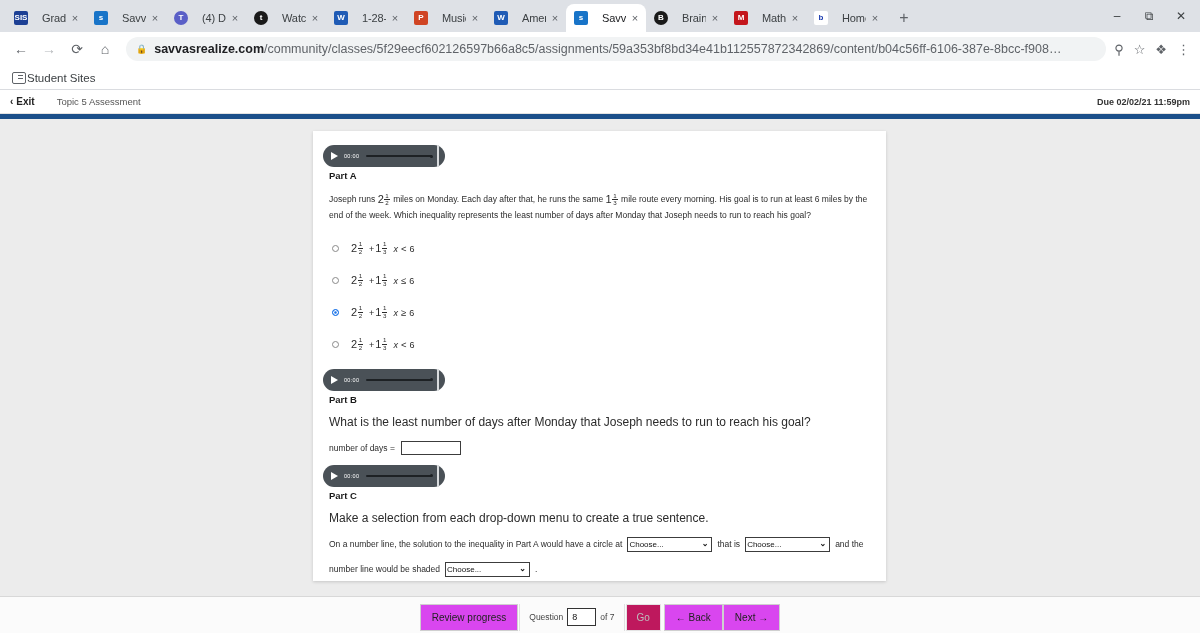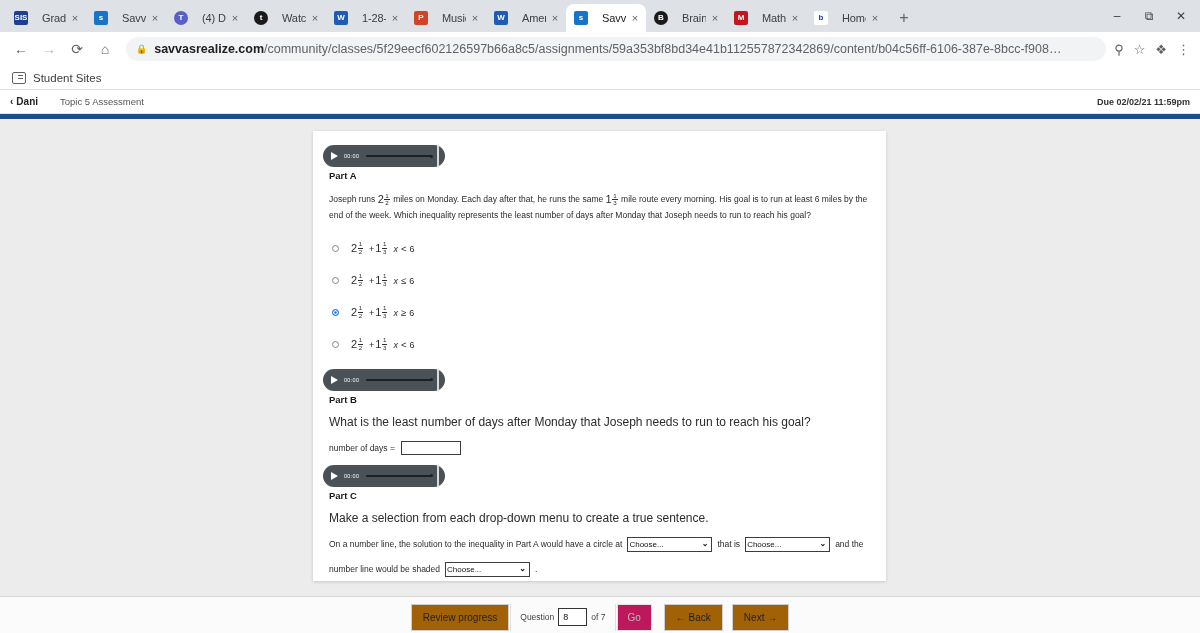--- a/index.html
+++ b/index.html
@@ -123,21 +123,21 @@
   .omni-actions { display: flex; align-items: center; gap: 10px; padding-right: 2px; }
   .omni-actions span { font-size: 13px; color: #5f6368; }
 
   .bookmarks {
     height: 24px;
     background: #fff;
     border-bottom: 1px solid #dadce0;
     display: flex;
     align-items: center;
     padding: 0 12px;
-    gap: 7px;
+    gap: 1px;
   }
   .bm-icon {
     width: 14px; height: 12px;
     border: 1.3px solid #5f6368;
     border-radius: 2px;
     position: relative;
   }
   .bm-icon::after {
     content:""; position:absolute; right:2px; top:2.5px;
     width:5px; height:1.3px; background:#5f6368;
@@ -343,21 +343,21 @@
     background: #fbfbfb;
     border-top: 1px solid #d8d8d8;
     display: flex;
     align-items: center;
     justify-content: center;
     gap: 0;
   }
   .fbtn {
     height: 27px;
     border: 1px solid #cfcfcf;
-    background: #a16207;
+    background: #d946ef;
     font-size: 10px;
     color: #222;
     display: flex; align-items: center; justify-content: center;
     padding: 8px 11px;
     white-space: nowrap;
   }
   .qnav {
     display: flex; align-items: center;
     gap: 4px;
     padding: 0 9px;
@@ -379,21 +379,21 @@
   .gobtn {
     height: 27px;
     border: 1px solid #e4e4e4;
     background: #be185d;
     color: #bdbdbd;
     font-size: 10px;
     display: flex; align-items: center; justify-content: center;
     padding: 0 10px;
     margin-right: 3px;
   }
-  .fbtn.spaced { margin-left: 9px; }
+  .fbtn.spaced { margin-left: 0; }
 </style>
 </head>
 <body>
 
 <div class="browser">
 
   <div class="tabstrip">
     <div id="tabs-host" style="display:flex;align-items:flex-end;">
         <div class="tab">
           <span class="tab-favicon" style="background: rgb(28, 63, 148);">SIS</span>
@@ -477,21 +477,21 @@
   </div>
 
   <div class="bookmarks">
     <span class="bm-icon"></span>
     <span class="bm-label">Student Sites</span>
   </div>
 
   <div class="apphdr">
     <span class="exit">
         <span>‹</span>
-        <span>Dani</span>
+        <span>Exit</span>
       </span>
     <span class="topic">Topic 5 Assessment</span>
     <span class="due">Due 02/02/21 11:59pm</span>
   </div>
   <div class="bluebar"></div>
 
   <div class="page">
     <div class="card">
       <div class="cardbody">
 

